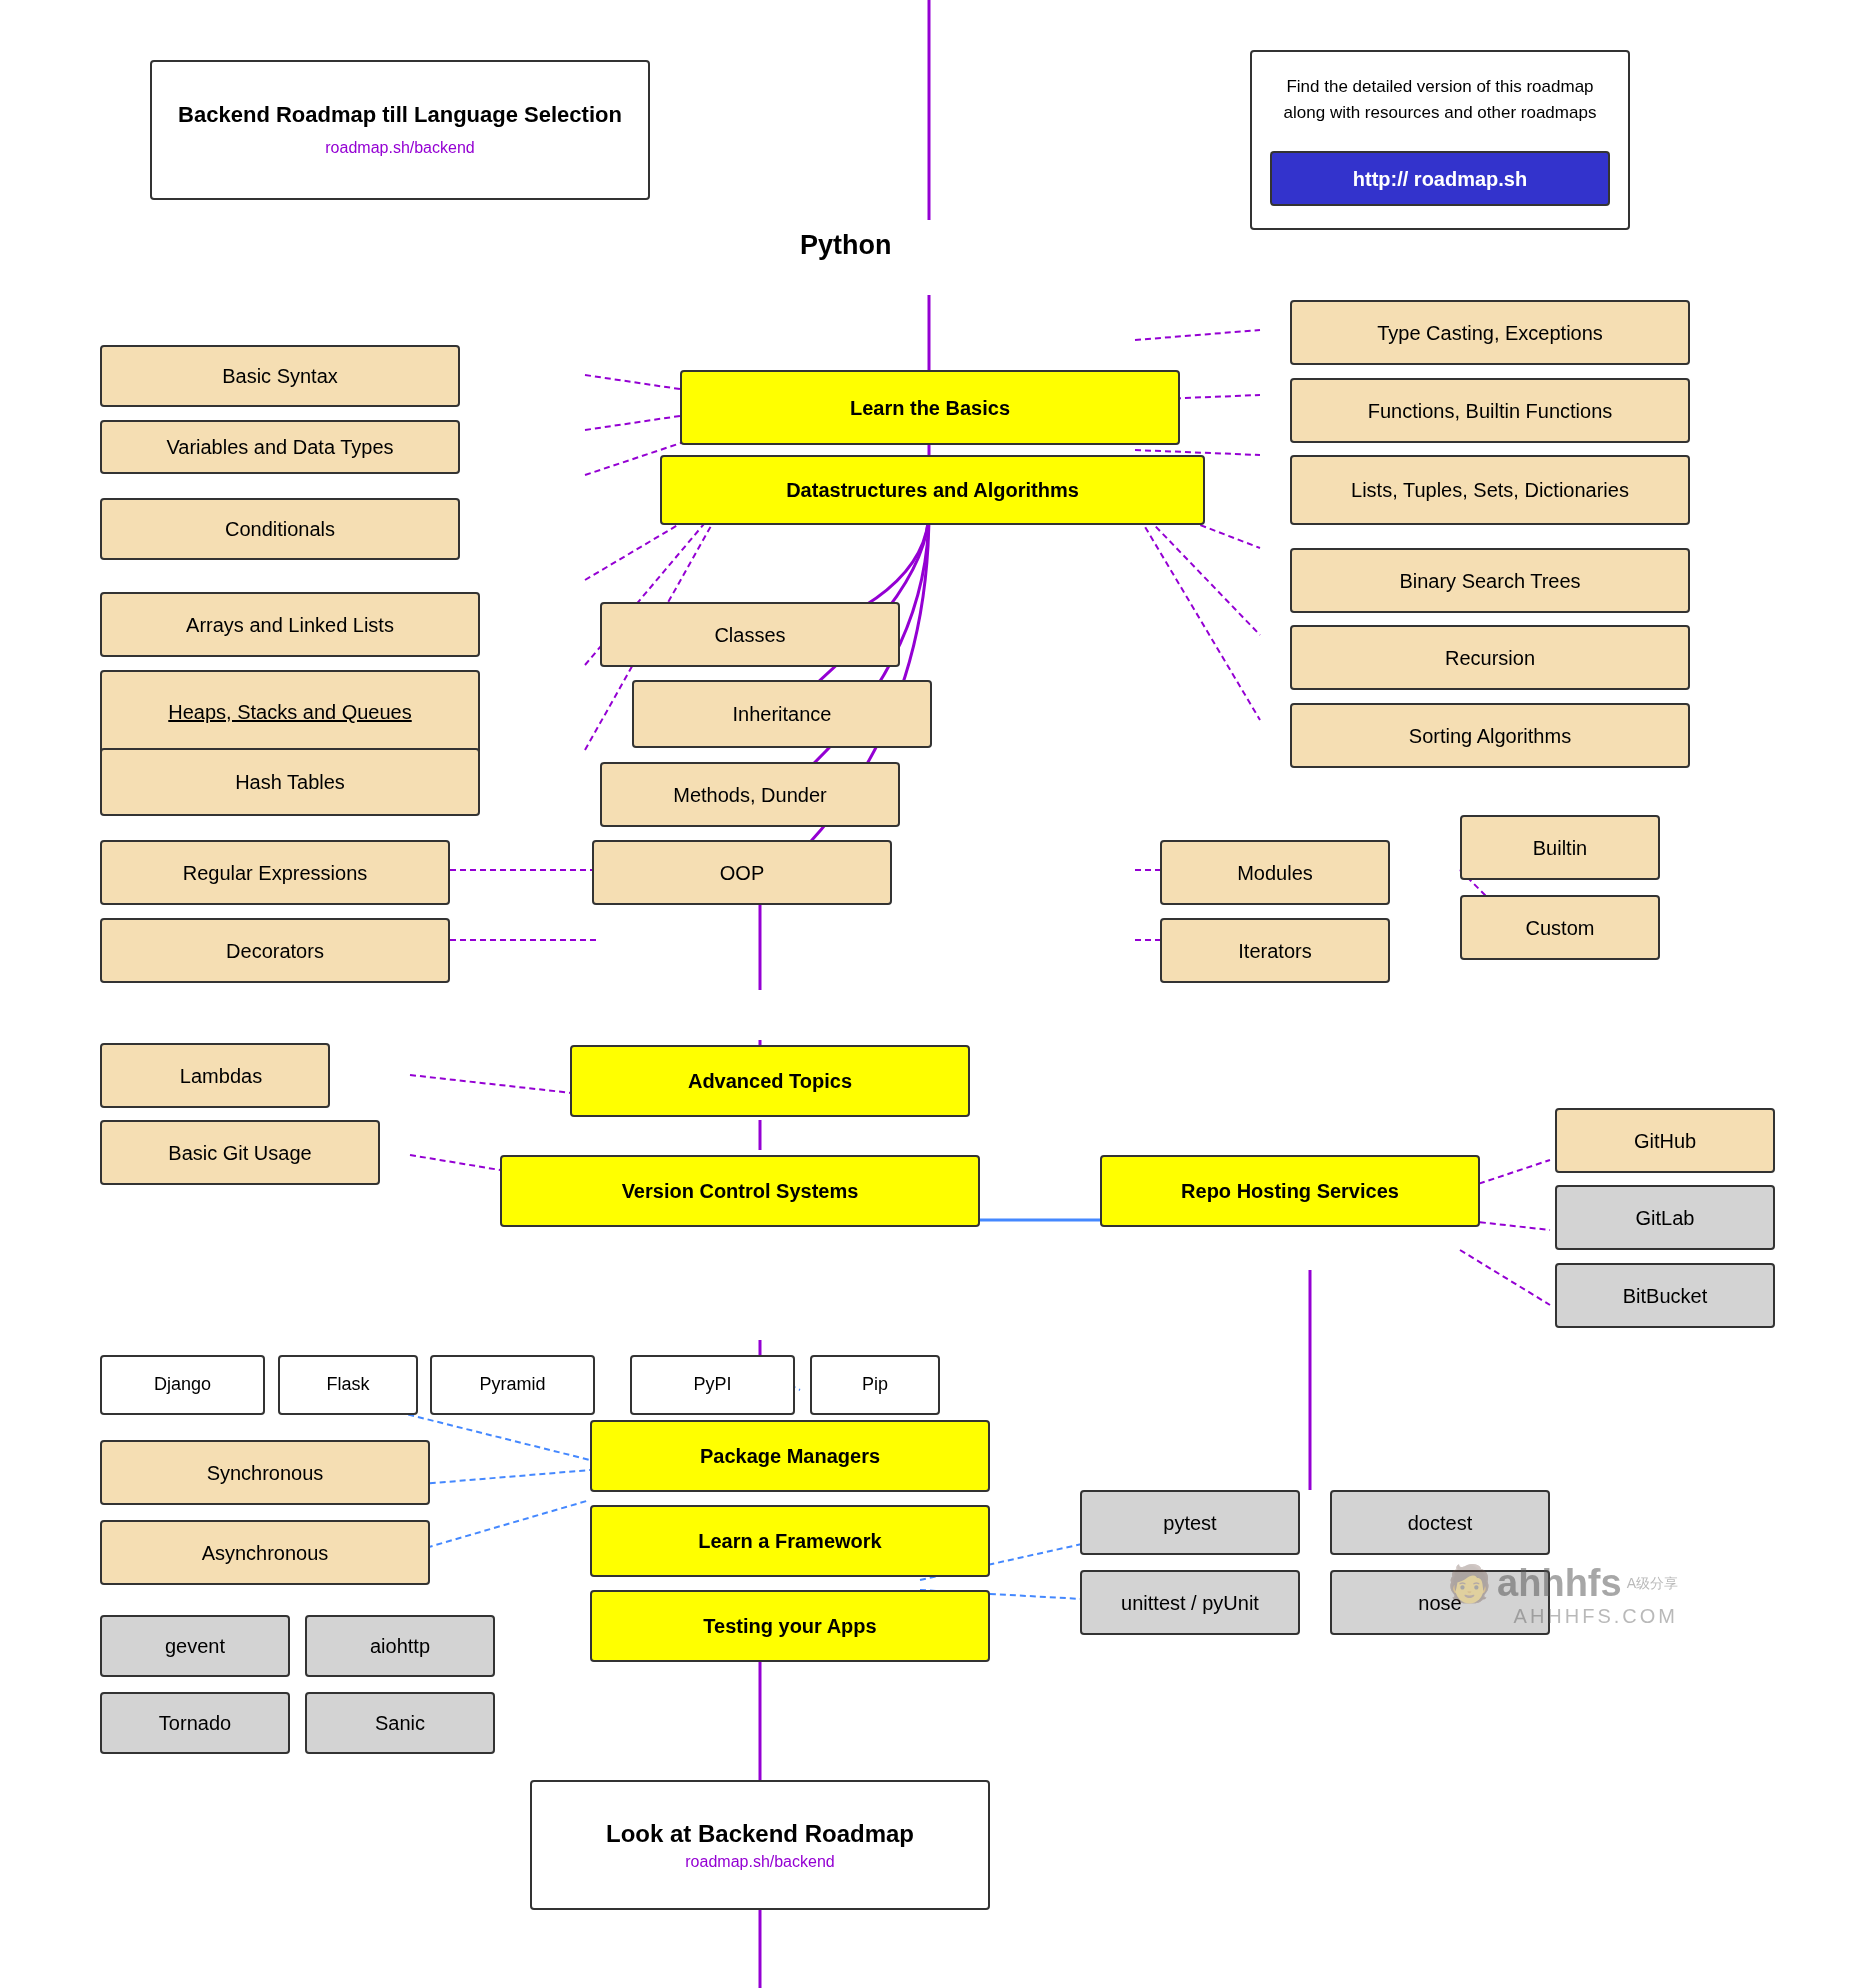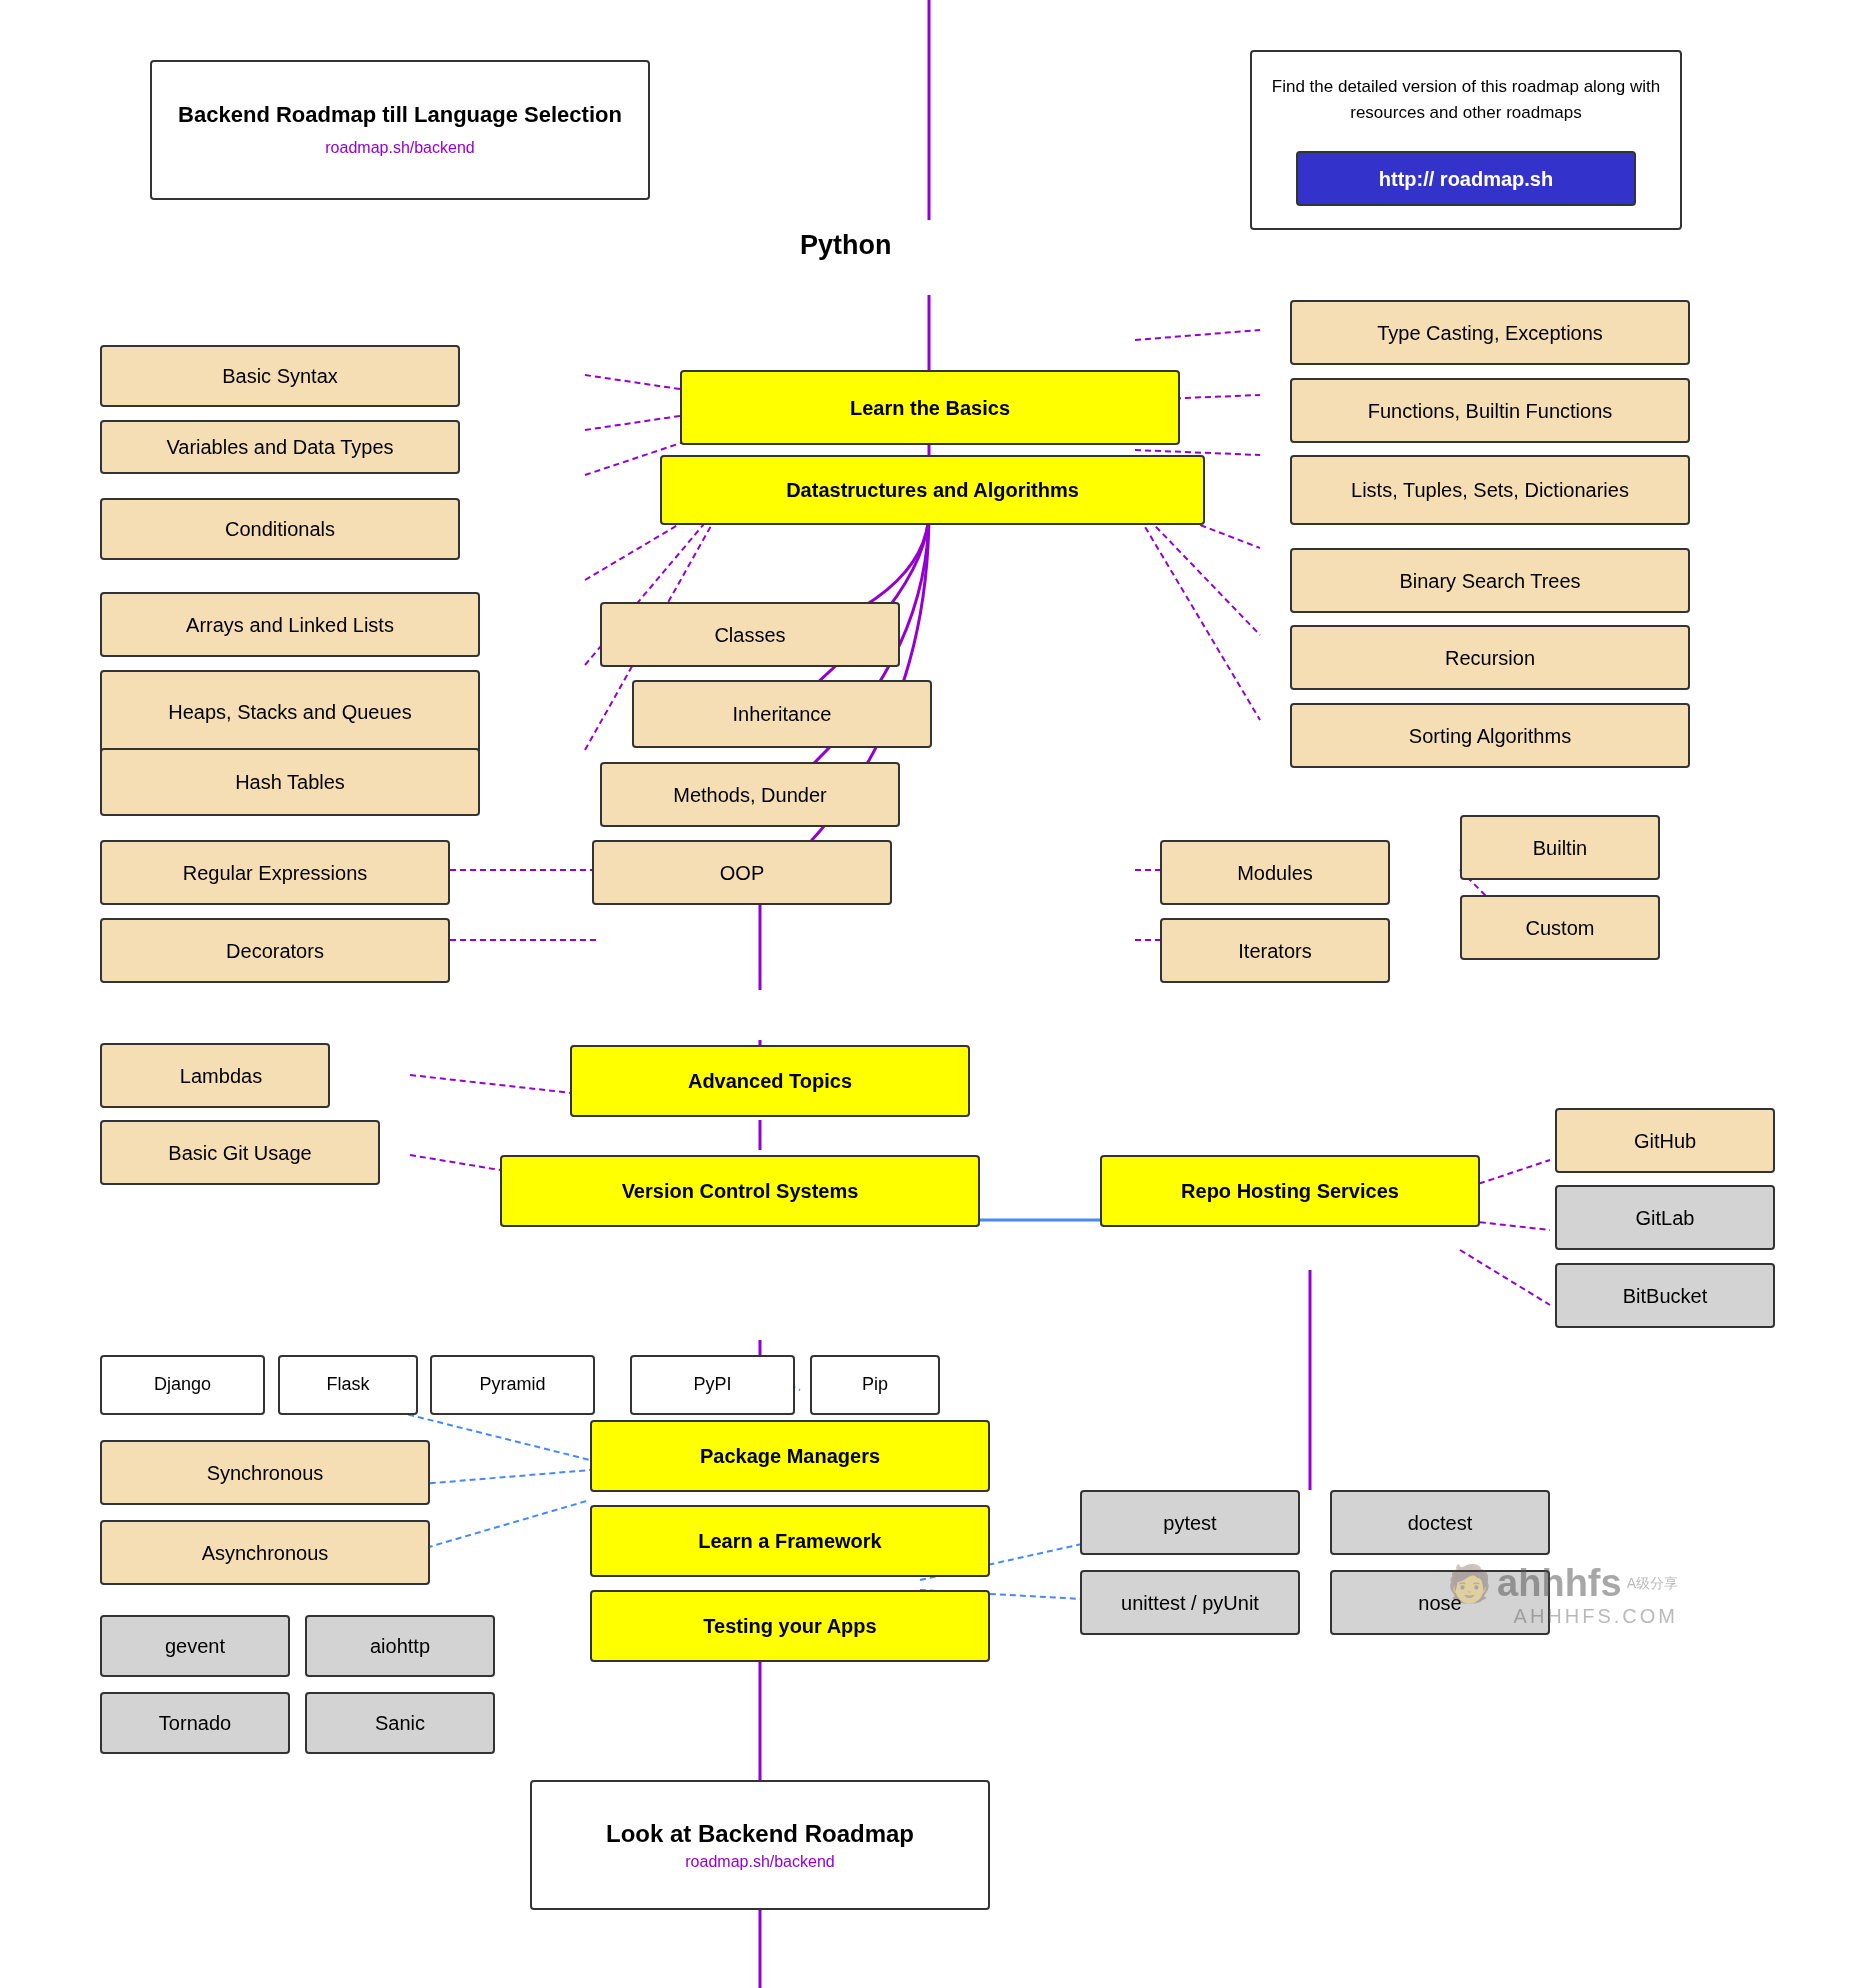--- a/index.html
+++ b/index.html
@@ -174,21 +174,21 @@
     <line x1="790" y1="1385" x2="800" y2="1390" stroke="#4488ff" stroke-width="2" stroke-dasharray="6,4"></line>
 
     <line x1="350" y1="1490" x2="590" y2="1470" stroke="#4488ff" stroke-width="2" stroke-dasharray="6,4"></line>
     <line x1="350" y1="1570" x2="590" y2="1500" stroke="#4488ff" stroke-width="2" stroke-dasharray="6,4"></line>
 
     <line x1="920" y1="1580" x2="1100" y2="1540" stroke="#4488ff" stroke-width="2" stroke-dasharray="6,4"></line>
     <line x1="920" y1="1590" x2="1100" y2="1600" stroke="#4488ff" stroke-width="2" stroke-dasharray="6,4"></line>
 
   </svg>
 
-  <div class="node info-box" style="left:1250px; top:50px; width:432px; height:180px; flex-direction:column; gap:26px;">
+  <div class="node info-box" style="left:1250px; top:50px; width:380px; height:180px; flex-direction:column; gap:26px;">
     <span style="font-size:17px;">Find the detailed version of this roadmap
 along with resources and other roadmaps</span>
     <div class="node blue-btn" style="position:relative; width:340px; height:55px; font-size:20px;">
       <span>http:// roadmap.sh</span>
     </div>
   </div>
 
   <div class="node title-box" style="left:150px; top:60px; width:500px; height:140px; flex-direction:column; gap:6px;">
     <span style="font-size:22px; font-weight:bold;">Backend Roadmap till Language Selection</span>
     <span class="subtitle">roadmap.sh/backend</span>
@@ -227,21 +227,21 @@
   </div>
 
   <div class="node" style="left:1290px; top:455px; width:400px; height:70px;">
     <span>Lists, Tuples, Sets, Dictionaries</span>
   </div>
 
   <div class="node" style="left:100px; top:592px; width:380px; height:65px;">
     <span>Arrays and Linked Lists</span>
   </div>
 
-  <div class="node" style="left:100px; top:670px; width:380px; height:84px;">
+  <div class="node" style="left:100px; top:670px; width:380px; height:84px;text-decoration:underline;">
     <span>Heaps, Stacks and Queues</span>
   </div>
 
   <div class="node" style="left:100px; top:748px; width:380px; height:68px;">
     <span>Hash Tables</span>
   </div>
 
   <div class="node" style="left:1290px; top:548px; width:400px; height:65px;">
     <span>Binary Search Trees</span>
   </div>

